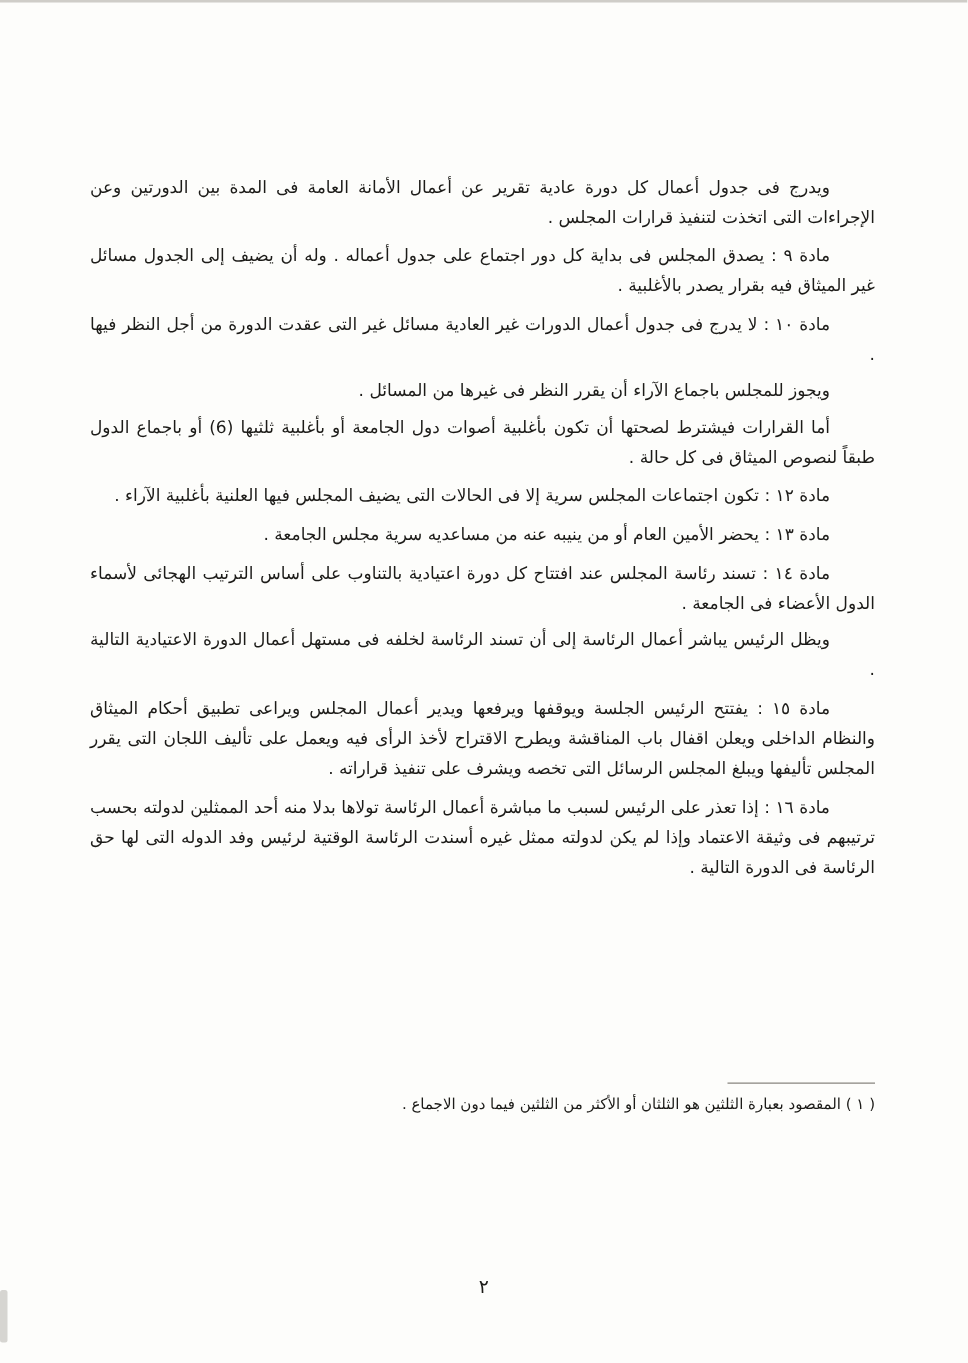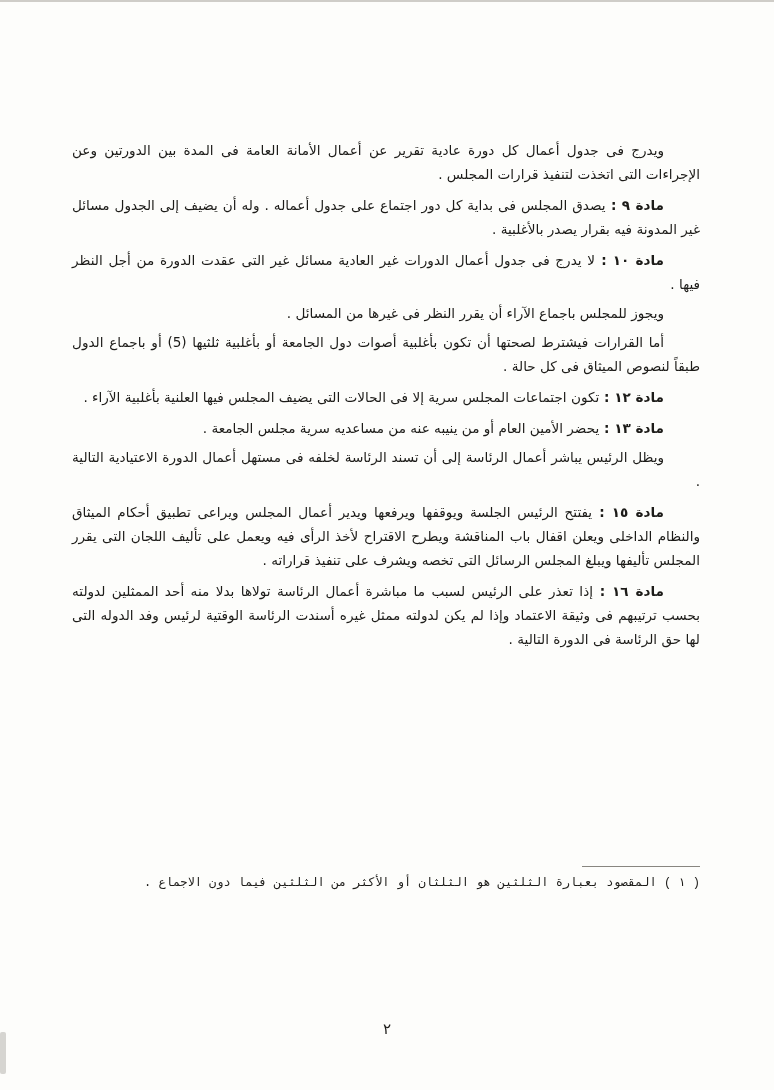--- a/index.html
+++ b/index.html
@@ -35,25 +35,25 @@
     width: 628px;
     text-align: justify;
     font-size: 13.6px;
     line-height: 24px;
   }
   .para { margin: 0 0 5px; text-indent: 36px; }
   .para.article { margin-top: 7px; }
   .para.plain { margin-top: 7px; }
   .para.continuation { margin-top: 0; }
   .para:first-child { margin-top: 0; }
-  .article-label { font-weight: 700; }
+  .article-label { font-weight: 400; }
   .footnote-area {
     position: absolute;
     top: 866px; right: 74px; left: 74px;
-    direction: rtl; text-align: right; font-family: Liberation Mono, monospace;
+    direction: rtl; text-align: right;
   }
   .footnote-rule {
     width: 118px; height: 1px;
     background: #55524c; opacity: .7;
     margin-bottom: 7px;
   }
   .footnote { margin: 0; font-size: 12px; line-height: 18px; }
   .page-number {
     position: absolute;
     top: 1020px; left: 0;
@@ -66,33 +66,34 @@
 <body>
 
 <div class="page">
   <div class="edge-top"></div>
   <div class="edge-corner"></div>
 
   <div class="text-block">
   <p class="para plain"><span class="para-text">ويدرج فى جدول أعمال كل دورة عادية تقرير عن أعمال الأمانة العامة فى المدة بين الدورتين وعن الإجراءات التى اتخذت لتنفيذ قرارات المجلس .</span></p>
 
 
-  <p class="para article"><b class="article-label">مادة ٩ :&nbsp;</b><span class="para-text">يصدق المجلس فى بداية كل دور اجتماع على جدول أعماله . وله أن يضيف إلى الجدول مسائل غير المدونة فيه بقرار يصدر بالأغلبية .</span></p>
+  <p class="para article"><b class="article-label">مادة ٩ :&nbsp;</b><span class="para-text">يصدق المجلس فى بداية كل دور اجتماع على جدول أعماله . وله أن يضيف إلى الجدول مسائل غير الميثاق فيه بقرار يصدر بالأغلبية .</span></p>
 
   <p class="para article"><b class="article-label">مادة ١٠ :&nbsp;</b><span class="para-text">لا يدرج فى جدول أعمال الدورات غير العادية مسائل غير التى عقدت الدورة من أجل النظر فيها .</span></p>
 
   <p class="para continuation"><span class="para-text">ويجوز للمجلس باجماع الآراء أن يقرر النظر فى غيرها من المسائل .</span></p>
 
 
-  <p class="para continuation"><span class="para-text">أما القرارات فيشترط لصحتها أن تكون بأغلبية أصوات دول الجامعة أو بأغلبية ثلثيها (5) أو باجماع الدول طبقاً لنصوص الميثاق فى كل حالة .</span></p>
+  <p class="para continuation"><span class="para-text">أما القرارات فيشترط لصحتها أن تكون بأغلبية أصوات دول الجامعة أو بأغلبية ثلثيها (6) أو باجماع الدول طبقاً لنصوص الميثاق فى كل حالة .</span></p>
 
   <p class="para article"><b class="article-label">مادة ١٢ :&nbsp;</b><span class="para-text">تكون اجتماعات المجلس سرية إلا فى الحالات التى يضيف المجلس فيها العلنية بأغلبية الآراء .</span></p>
 
   <p class="para article"><b class="article-label">مادة ١٣ :&nbsp;</b><span class="para-text">يحضر الأمين العام أو من ينيبه عنه من مساعديه سرية مجلس الجامعة .</span></p>
 
+  <p class="para article"><b class="article-label">مادة ١٤ :&nbsp;</b><span class="para-text">تسند رئاسة المجلس عند افتتاح كل دورة اعتيادية بالتناوب على أساس الترتيب الهجائى لأسماء الدول الأعضاء فى الجامعة .</span></p>
 
   <p class="para continuation"><span class="para-text">ويظل الرئيس يباشر أعمال الرئاسة إلى أن تسند الرئاسة لخلفه فى مستهل أعمال الدورة الاعتيادية التالية .</span></p>
 
   <p class="para article"><b class="article-label">مادة ١٥ :&nbsp;</b><span class="para-text">يفتتح الرئيس الجلسة ويوقفها ويرفعها ويدير أعمال المجلس ويراعى تطبيق أحكام الميثاق والنظام الداخلى ويعلن اقفال باب المناقشة ويطرح الاقتراح لأخذ الرأى فيه ويعمل على تأليف اللجان التى يقرر المجلس تأليفها ويبلغ المجلس الرسائل التى تخصه ويشرف على تنفيذ قراراته .</span></p>
 
   <p class="para article"><b class="article-label">مادة ١٦ :&nbsp;</b><span class="para-text">إذا تعذر على الرئيس لسبب ما مباشرة أعمال الرئاسة تولاها بدلا منه أحد الممثلين لدولته بحسب ترتيبهم فى وثيقة الاعتماد وإذا لم يكن لدولته ممثل غيره أسندت الرئاسة الوقتية لرئيس وفد الدوله التى لها حق الرئاسة فى الدورة التالية .</span></p>
 </div>
 
   <div class="footnote-area">
     <div class="footnote-rule"></div>

